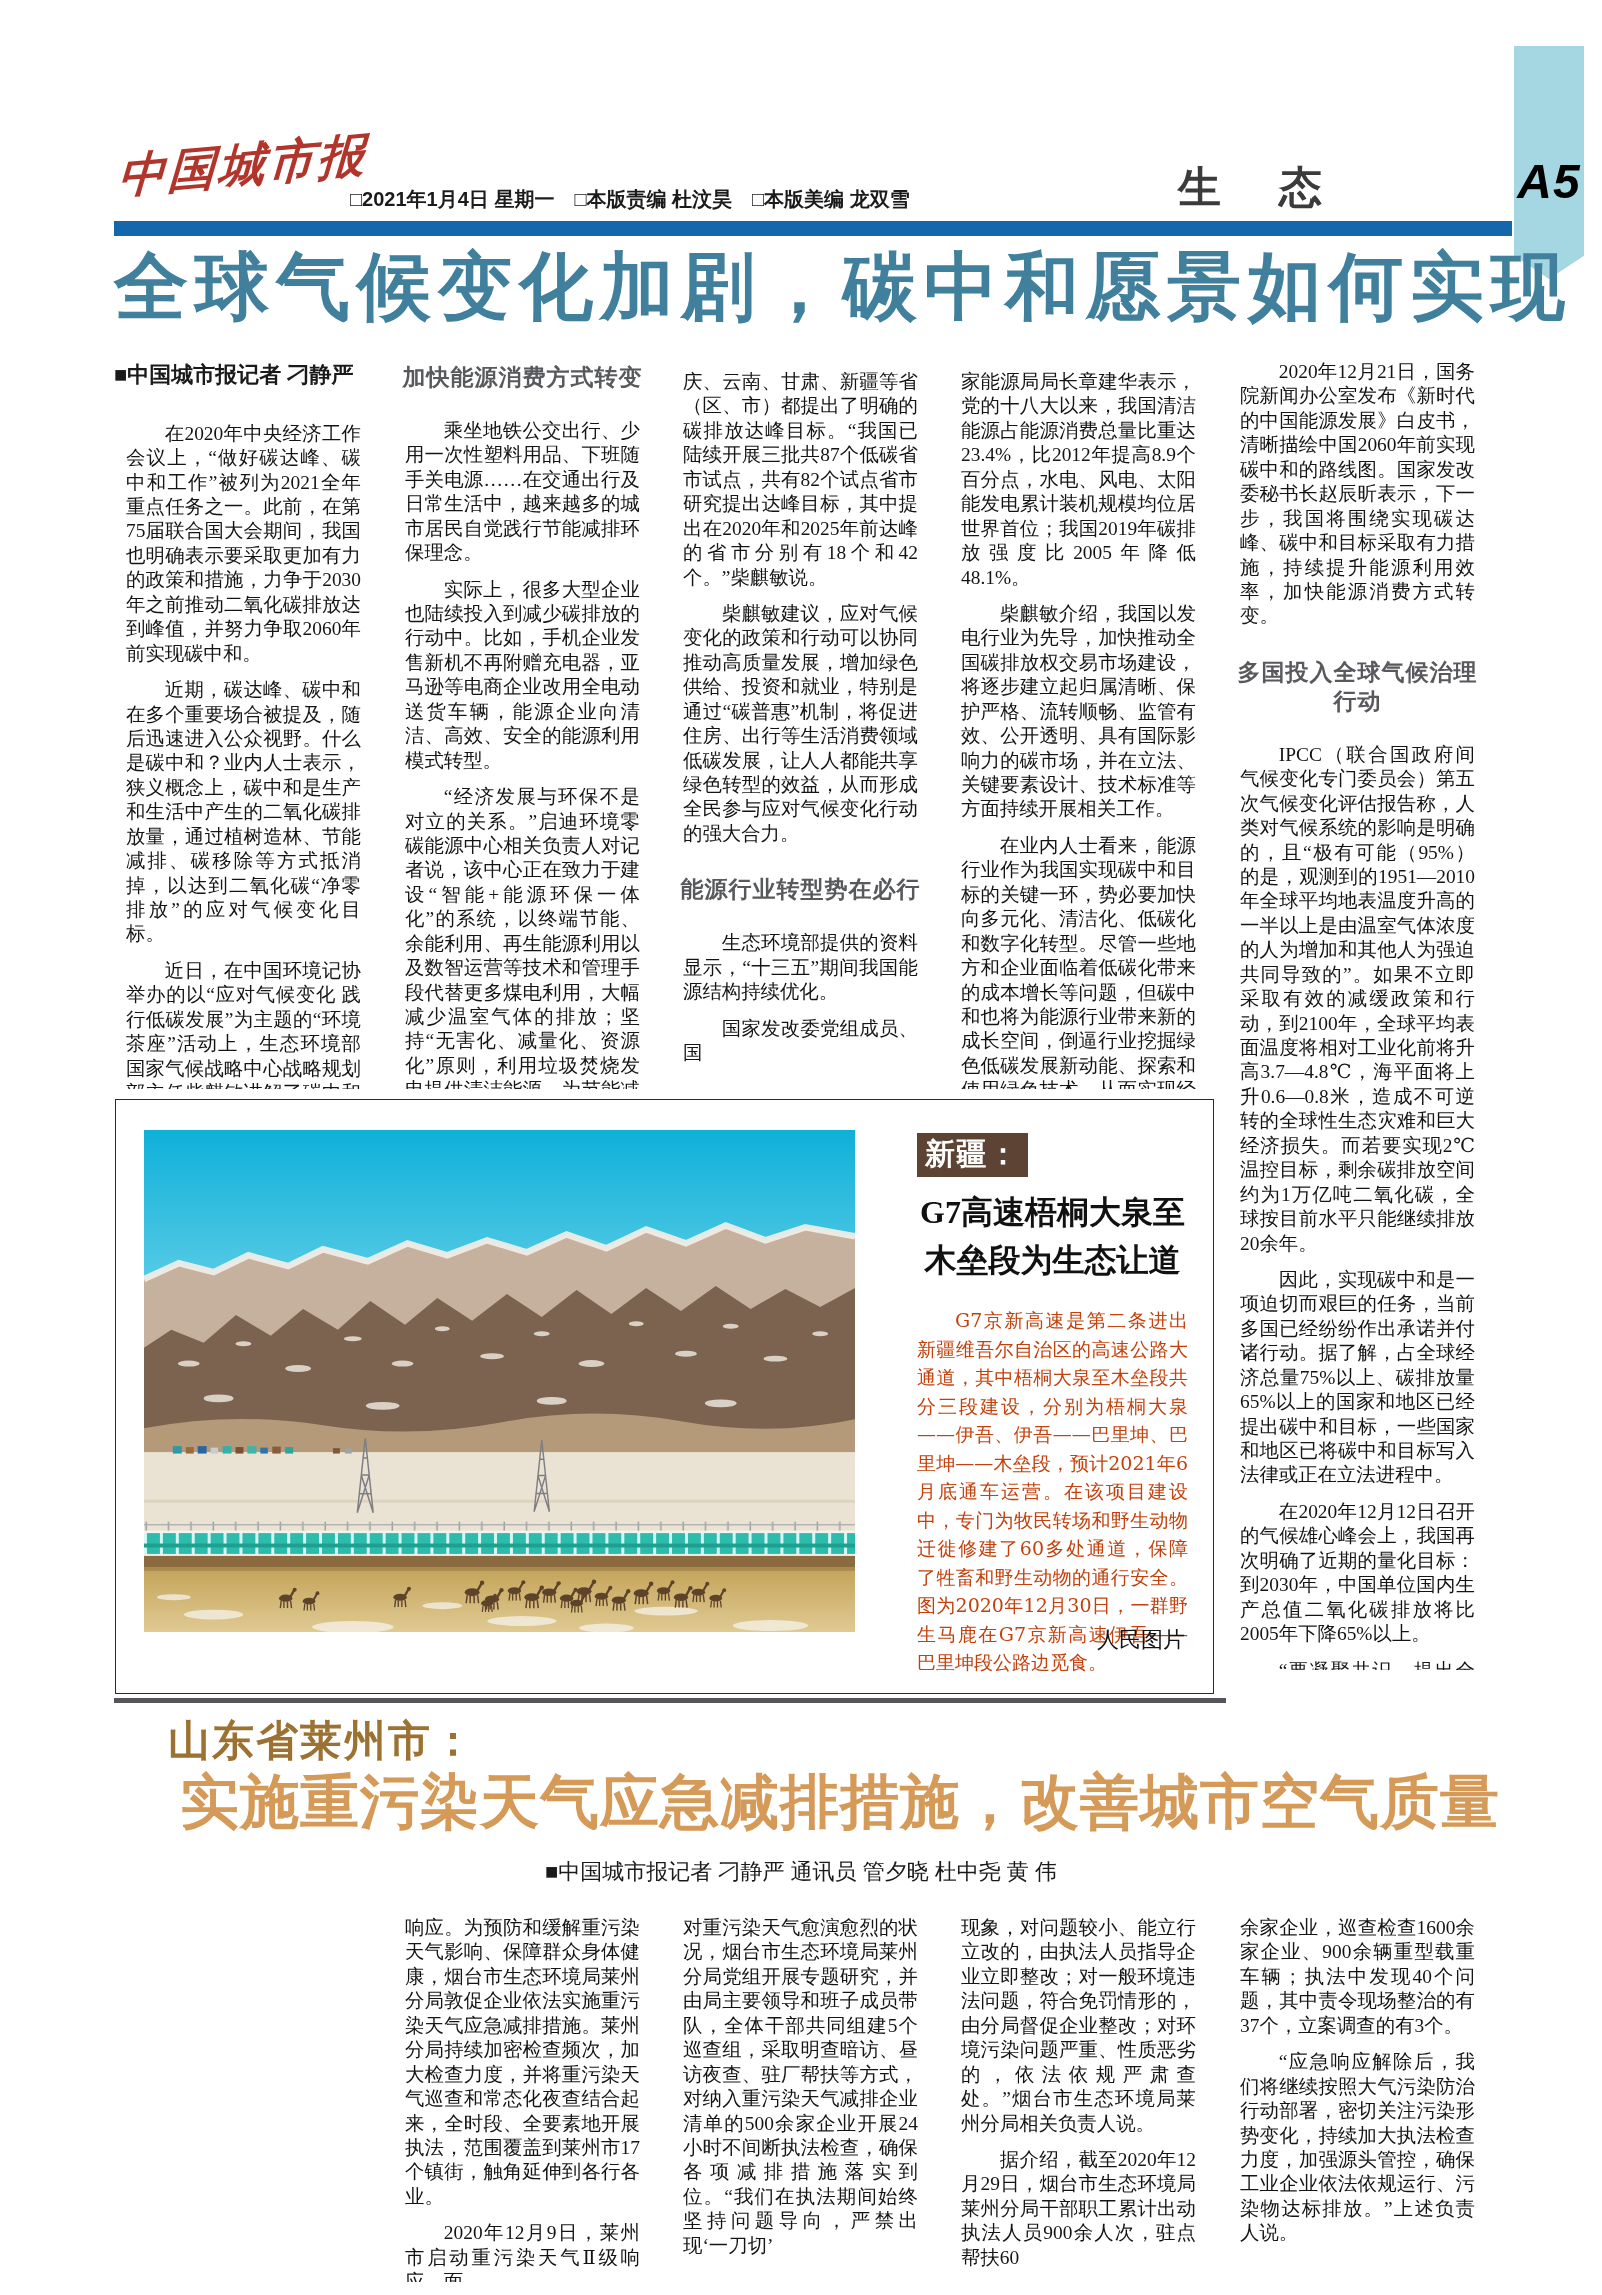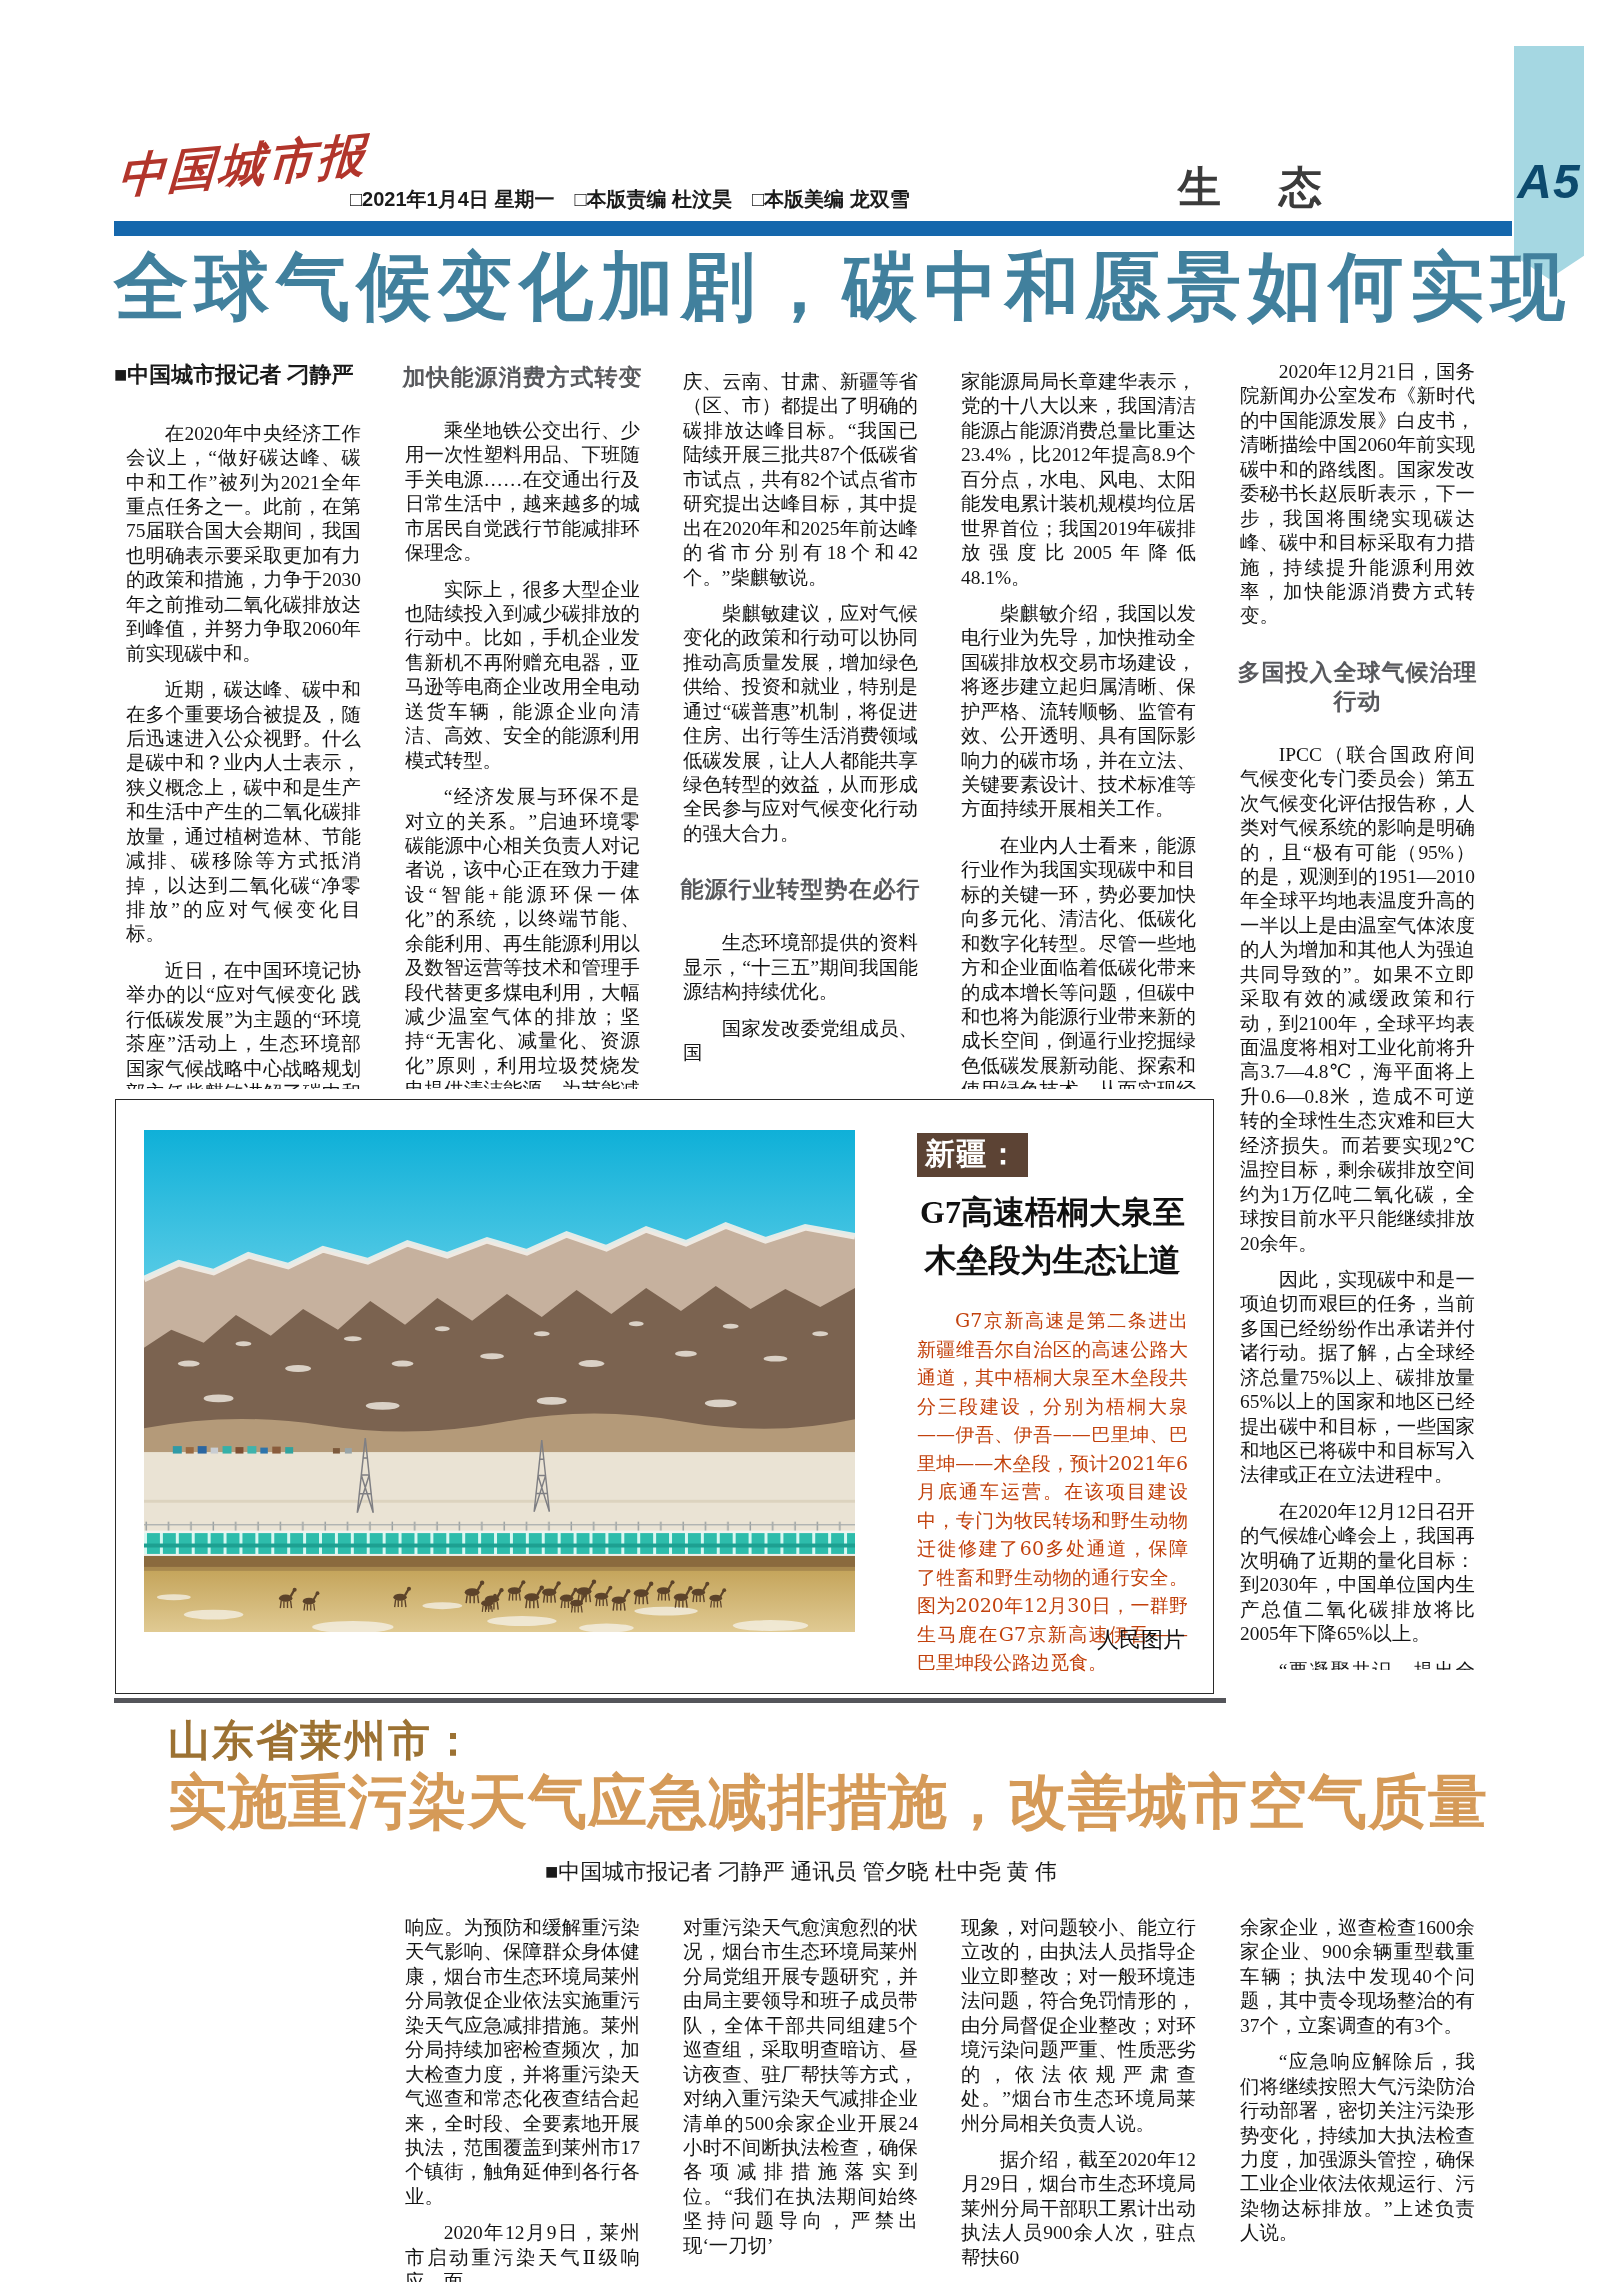--- a/index.html
+++ b/index.html
@@ -12,21 +12,21 @@
         font-size:47px;color:#b2352b;letter-spacing:3px;transform:rotate(-5deg) skewX(-8deg);
         transform-origin:left top;white-space:nowrap;}
   .dateline{left:350px;top:186px;font-family:"Liberation Sans",sans-serif;font-size:20px;
         color:#1b1b1b;white-space:nowrap;font-weight:600;}
   .section-title{left:1178px;top:159px;font-family:"Liberation Sans",sans-serif;font-weight:bold;
         font-size:43px;color:#3b3b3b;letter-spacing:23px;white-space:nowrap;}
   .blue-bar{left:114px;top:221px;width:1398px;height:15px;background:#1567ac;}
   .page-tab{left:1514px;top:46px;width:70px;height:233px;background:#a5d7e2;
         clip-path:polygon(0 0,100% 0,100% 90%,50% 100%,0 90%);text-align:center;}
   .page-tab .tabno{display:inline-block;margin-top:108px;font-family:"Liberation Sans",sans-serif;
-        font-weight:800;font-style:italic;font-size:48px;color:#0c4a6e;letter-spacing:1px;}
+        font-weight:800;font-style:italic;font-size:48px;color:#000000;letter-spacing:1px;}
 
   
   .headline1{left:114px;top:247px;width:1374px;text-align:center;font-weight:bold;
         font-size:74px;letter-spacing:7px;color:#41809d;white-space:nowrap;line-height:1.1;}
   .col{width:259px;font-size:19.4px;line-height:1.26;text-align:justify;color:#141414;overflow:hidden;}
   .col p{margin:12px;text-indent:2em;}
   .col p.cont{text-indent:0;}
   .c1{left:114px;}  .c2{left:393px;}  .c3{left:671px;}  .c4{left:949px;}  .c5{left:1228px;}
   .a1{top:358px;height:731px;}
   .a1tall{top:348px;height:1322px;}
@@ -48,21 +48,21 @@
         color:#111;white-space:nowrap;}
   .sidebar-body{margin-top:22px;font-size:19px;line-height:1.5;text-align:justify;text-indent:2em;
         color:#c2410c;font-family:"DejaVu Serif",serif;}
   .credit{position:absolute;right:3px;bottom:0px;font-size:22px;color:#111;}
 
   .divider{left:114px;top:1698px;width:1112px;height:4.5px;background:#54555a;}
 
   
   .kicker{left:168px;top:1713px;font-family:"Liberation Sans",sans-serif;font-weight:bold;
         font-size:42px;color:#9c7233;letter-spacing:2px;white-space:nowrap;}
-  .headline2{left:168px;top:1770px;font-weight:bold;font-size:59px;color:#d59a58;
+  .headline2{left:180px;top:1770px;font-weight:bold;font-size:59px;color:#d59a58;
         white-space:nowrap;line-height:1.1;letter-spacing:1px;}
   .byline2{left:114px;top:1857px;width:1374px;text-align:center;
         font-family:"Liberation Sans",sans-serif;font-weight:normal;font-size:22px;color:#1a1a1a;}
   .a2{top:1904px;height:378px;}
 </style>
 </head>
 <body>
 
 <div class="page">
 

